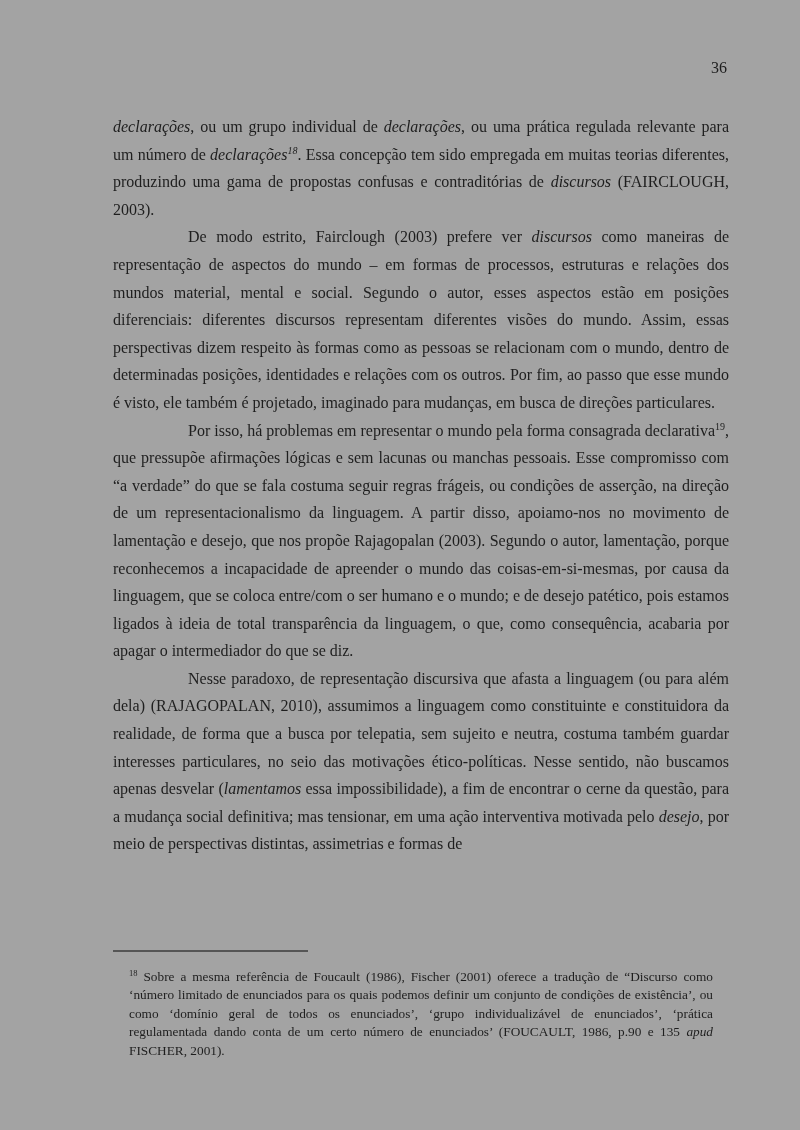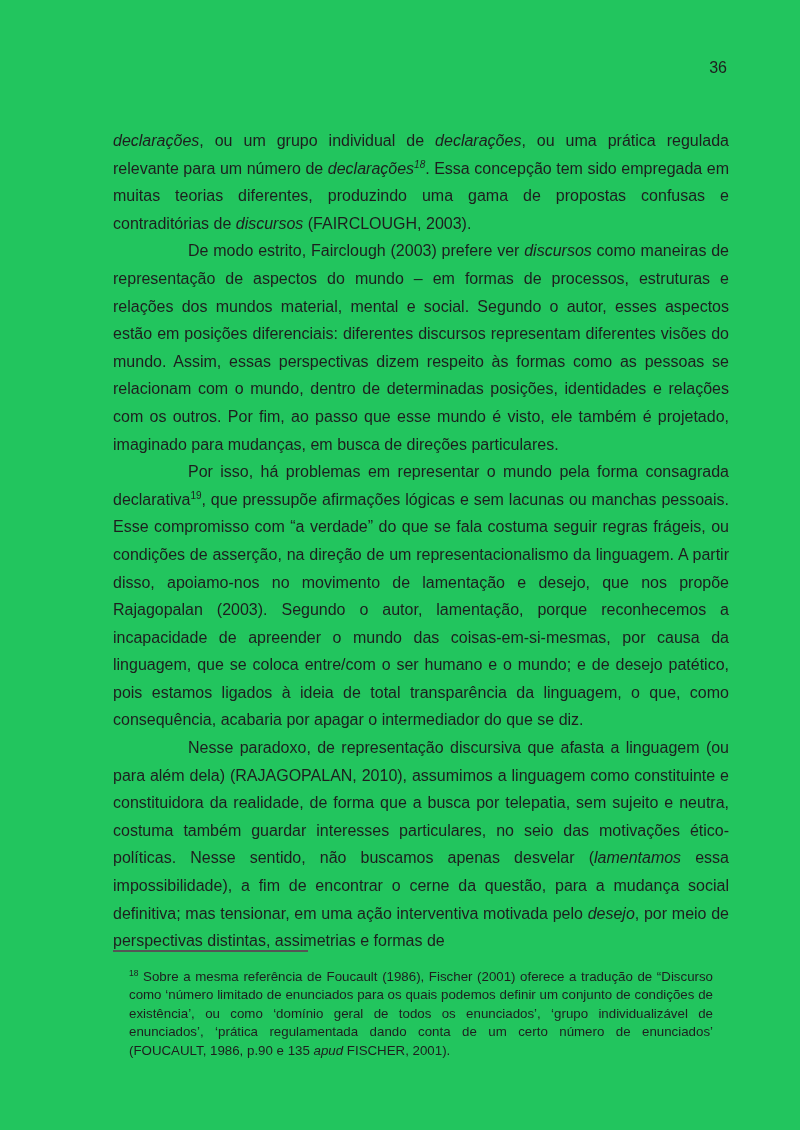--- a/index.html
+++ b/index.html
@@ -4,36 +4,36 @@
 <style>
   html, body {
     margin: 0;
     padding: 0;
     background: #ffffff;
   }
   .page {
     position: relative;
     width: 800px;
     height: 1130px;
-    background: #22c55e;
+    background: #a3a3a3;
     overflow: hidden;
-    font-family: Liberation Sans, sans-serif;
+    font-family: Liberation Serif, serif;
     color: #1e1e1e;
   }
   .page-number {
     position: absolute;
     top: 60px;
     right: 73px;
     font-size: 16px;
     line-height: 1;
   }
   .content {
     position: absolute;
     left: 113px;
-    top: 127px;
+    top: 113px;
     width: 616px;
   }
   .content p {
     margin: 0;
     font-size: 16px;
     line-height: 27.6px;
     text-align: justify;
   }
   .content p.indent { text-indent: 75px; }
   em { font-style: italic; }

